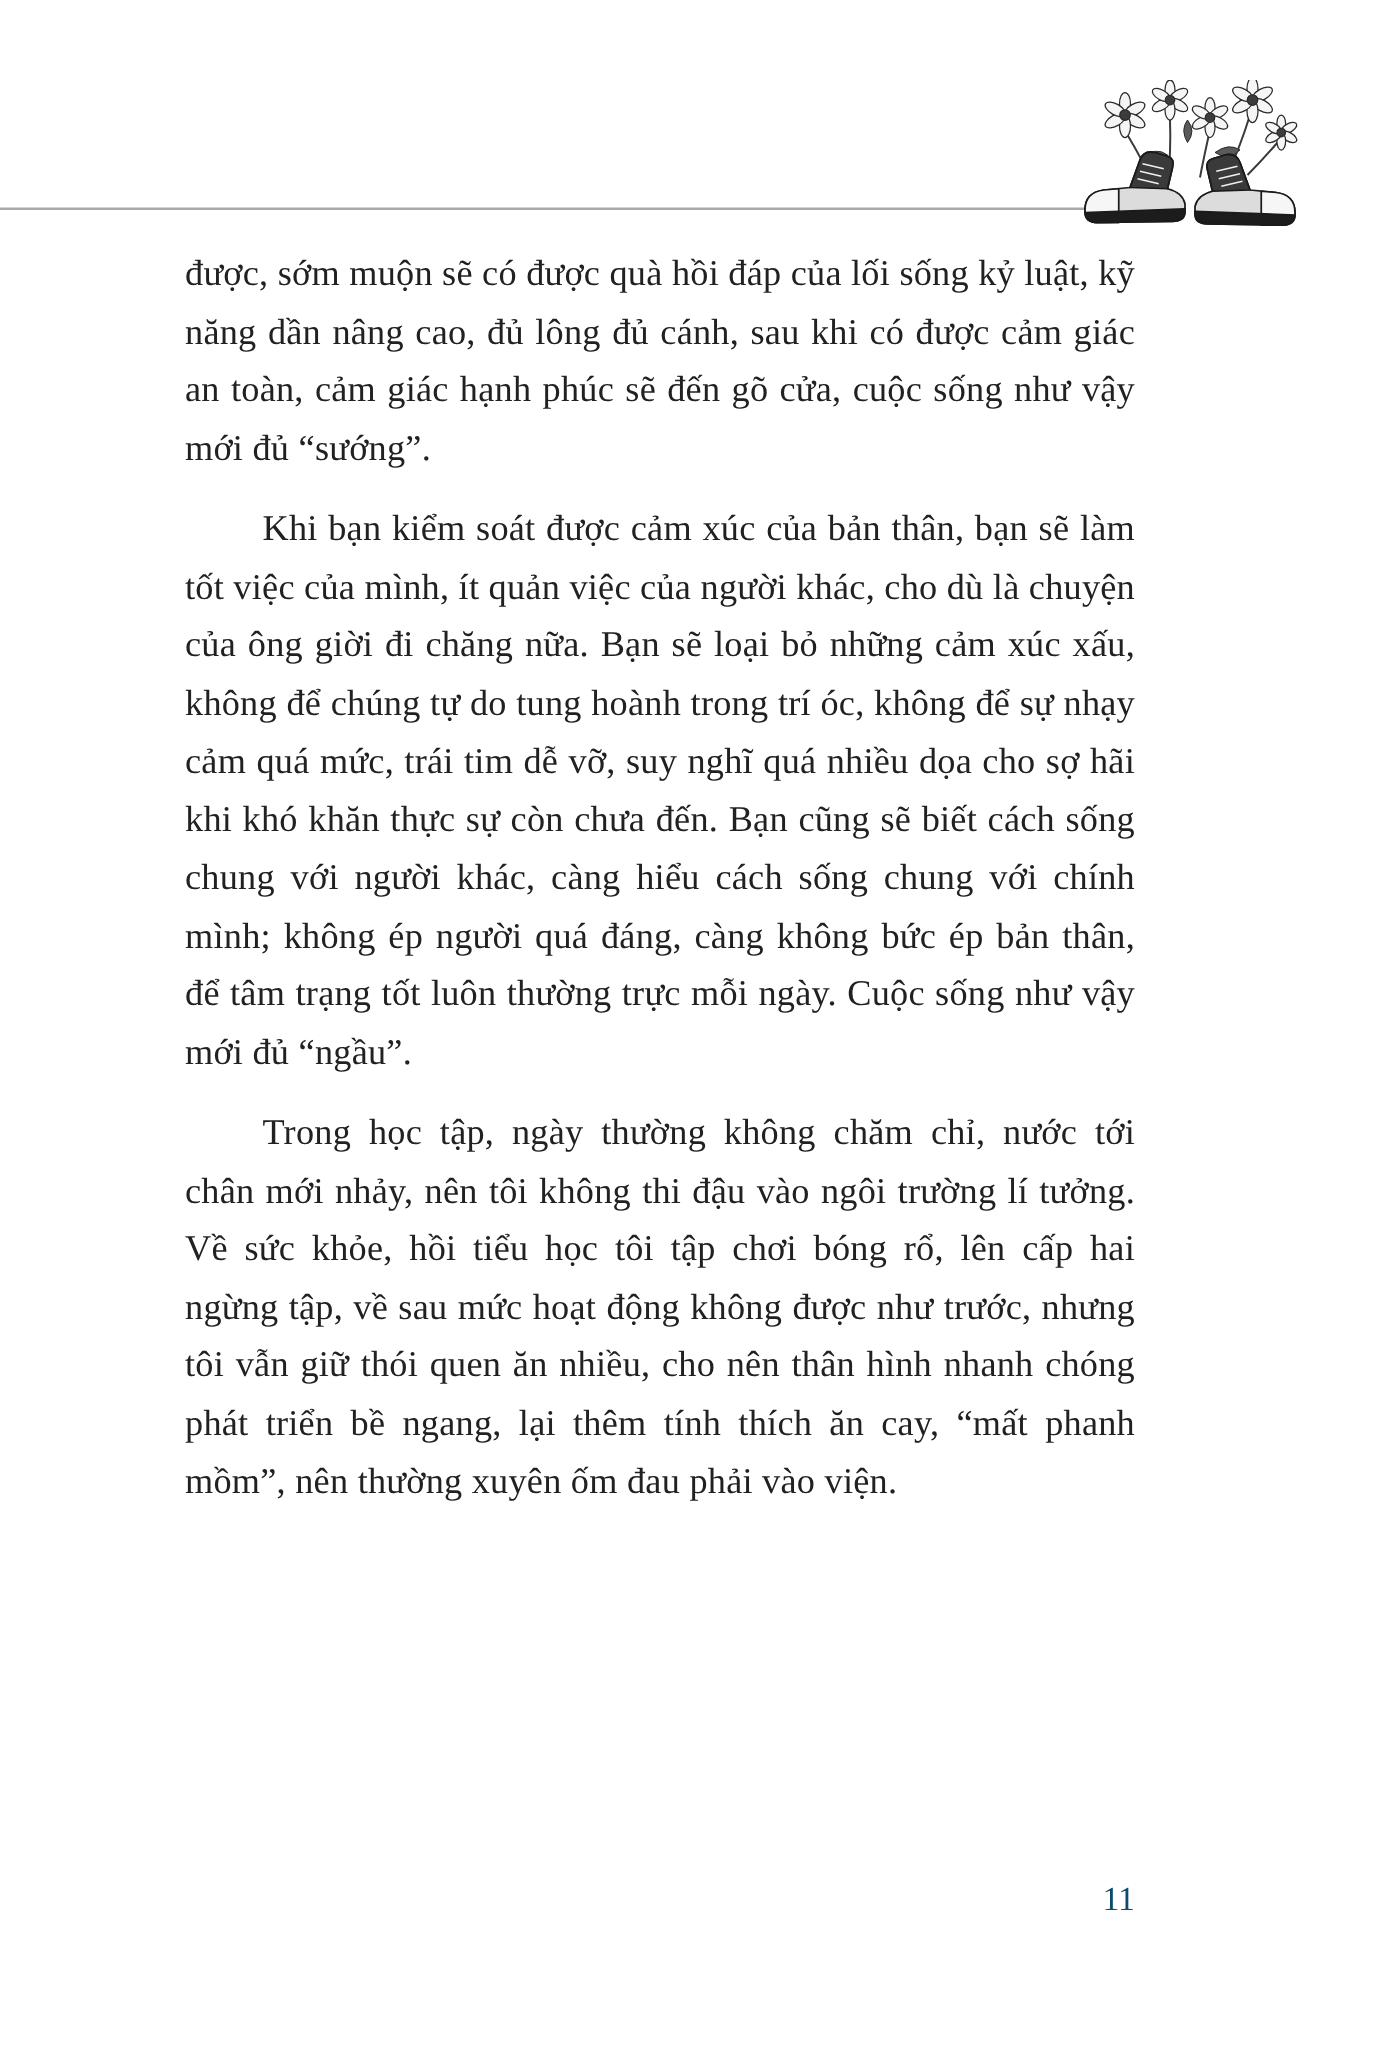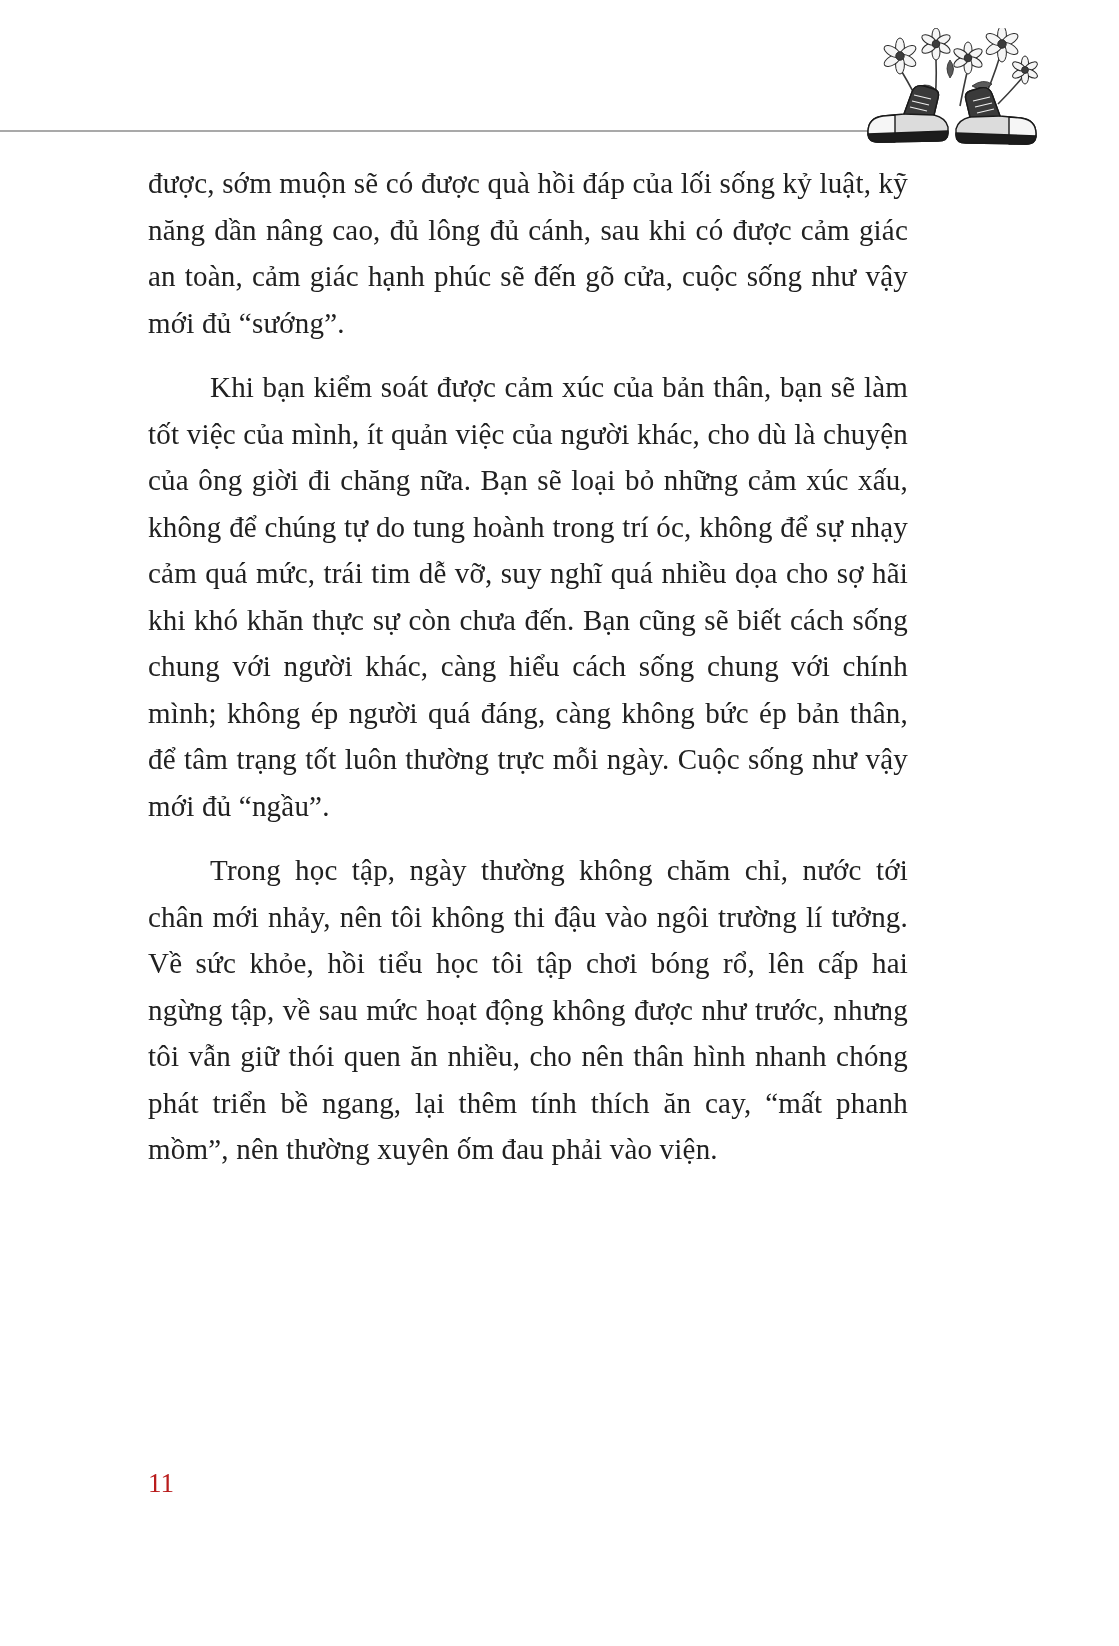--- a/index.html
+++ b/index.html
@@ -11,20 +11,21 @@
     height: 1646px;
     background: #ffffff;
     position: relative;
     overflow: hidden;
     font-family: "Liberation Serif", serif;
     color: #212121;
   }
   .page {
     position: absolute;
     inset: 0;
+    margin-top: 36px;
   }
   .header-rule {
     position: absolute;
     top: 130px;
     left: 0;
     width: 878px;
     height: 2px;
     background: #a9a9a9;
   }
   .illustration {
@@ -53,23 +54,23 @@
     letter-spacing: 0.2px;
   }
   .content p.indent {
     text-indent: 62px;
   }
   .page-number {
     position: absolute;
     top: 1468px;
     left: 148px;
     width: 760px;
-    text-align: left;
+    text-align: right;
     font-size: 27px;
-    color: #b91c1c;
+    color: #0c4a6e;
   }
 </style>
 </head>
 <body>
 
 <div class="page">
 
   <div class="header-rule"></div>
 
   <div class="illustration">

